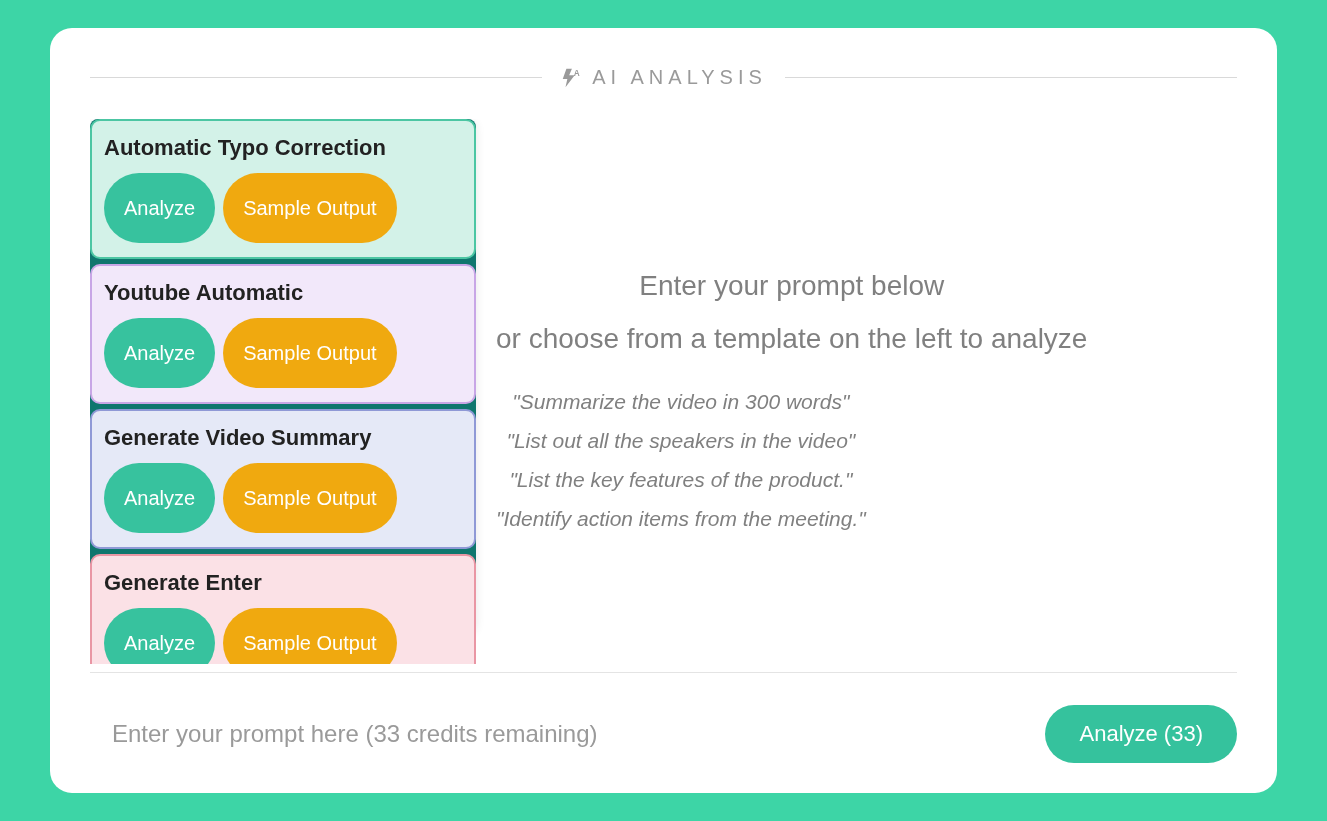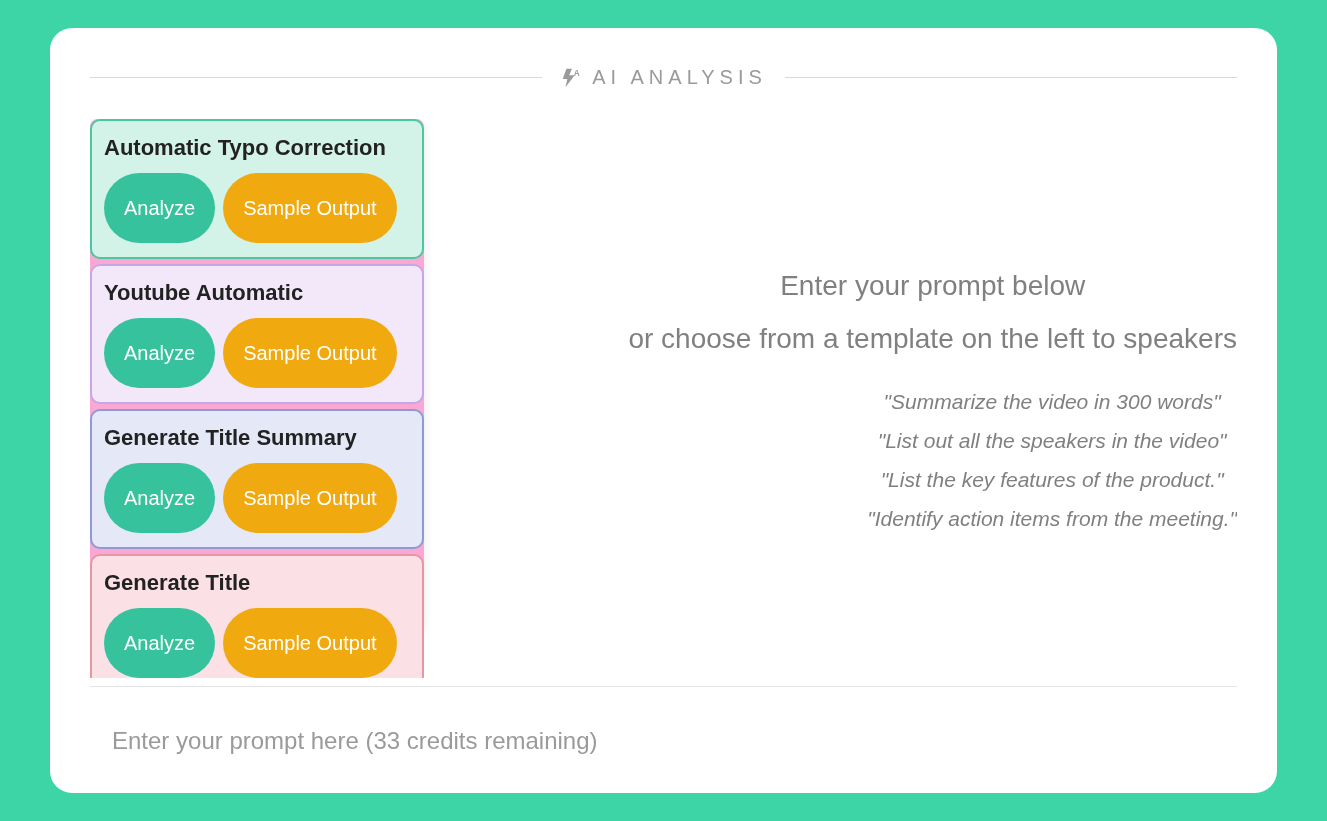--- a/index.html
+++ b/index.html
@@ -49,22 +49,22 @@
   height: 22px;
   display: inline-block;
 }
 .content {
   display: flex;
   flex: 1;
   gap: 20px;
   overflow: hidden;
 }
 .templates-col {
-  width: 334px;
-  background: #f9a8d4;
+  width: 386px;
+  background: #0f766e;
   border-radius: 8px;
   box-shadow: 0 2px 10px rgba(0,0,0,0.10);
   padding: 0;
   height: 512px;
 }
 .template-card {
   border: 2px solid;
   border-radius: 10px;
   padding: 14px 12px 14px 12px;
   margin: 0;
@@ -95,21 +95,21 @@
   color: #fff;
   cursor: pointer;
   line-height: 1.3;
 }
 .pill-analyze { background: #37c29e; }
 .pill-sample  { background: #f0a90f; }
 .instructions {
   flex: 1;
   display: flex;
   flex-direction: column;
-  align-items: flex-end;
+  align-items: flex-start;
   padding-top: 140px;
   color: #808080;
 }
 .instr-main {
   font-size: 28px;
   font-weight: 400;
   text-align: center;
   line-height: 1.9;
   margin-bottom: 18px;
 }
@@ -183,49 +183,50 @@
 
       <div class="template-card tc-purple">
         <div class="template-title">Youtube Automatic</div>
         <div class="pill-row">
           <button class="pill pill-analyze">Analyze</button>
           <button class="pill pill-sample">Sample Output</button>
         </div>
       </div>
 
       <div class="template-card tc-blue">
-        <div class="template-title">Generate Title Summary</div>
+        <div class="template-title">Generate Video Summary</div>
         <div class="pill-row">
           <button class="pill pill-analyze">Analyze</button>
           <button class="pill pill-sample">Sample Output</button>
         </div>
       </div>
 
       <div class="template-card tc-pink">
-        <div class="template-title">Generate Title</div>
+        <div class="template-title">Generate Enter</div>
         <div class="pill-row">
           <button class="pill pill-analyze">Analyze</button>
           <button class="pill pill-sample">Sample Output</button>
         </div>
       </div>
 
     </div>
 
     <div class="instructions">
       <div class="instr-main">
         <div>Enter your prompt below</div>
-        <div>or choose from a template on the left to speakers</div>
+        <div>or choose from a template on the left to analyze</div>
       </div>
       <div>
         <div class="instr-example">"Summarize the video in 300 words"</div>
         <div class="instr-example">"List out all the speakers in the video"</div>
         <div class="instr-example">"List the key features of the product."</div>
         <div class="instr-example">"Identify action items from the meeting."</div>
       </div>
     </div>
 
   </div>
 
   <div class="footer">
     <input class="prompt-input" type="text" placeholder="Enter your prompt here (33 credits remaining)" style="">
+    <button class="analyze-btn">Analyze (33)</button>
   </div>
 
 </div>
 
 </body></html>

